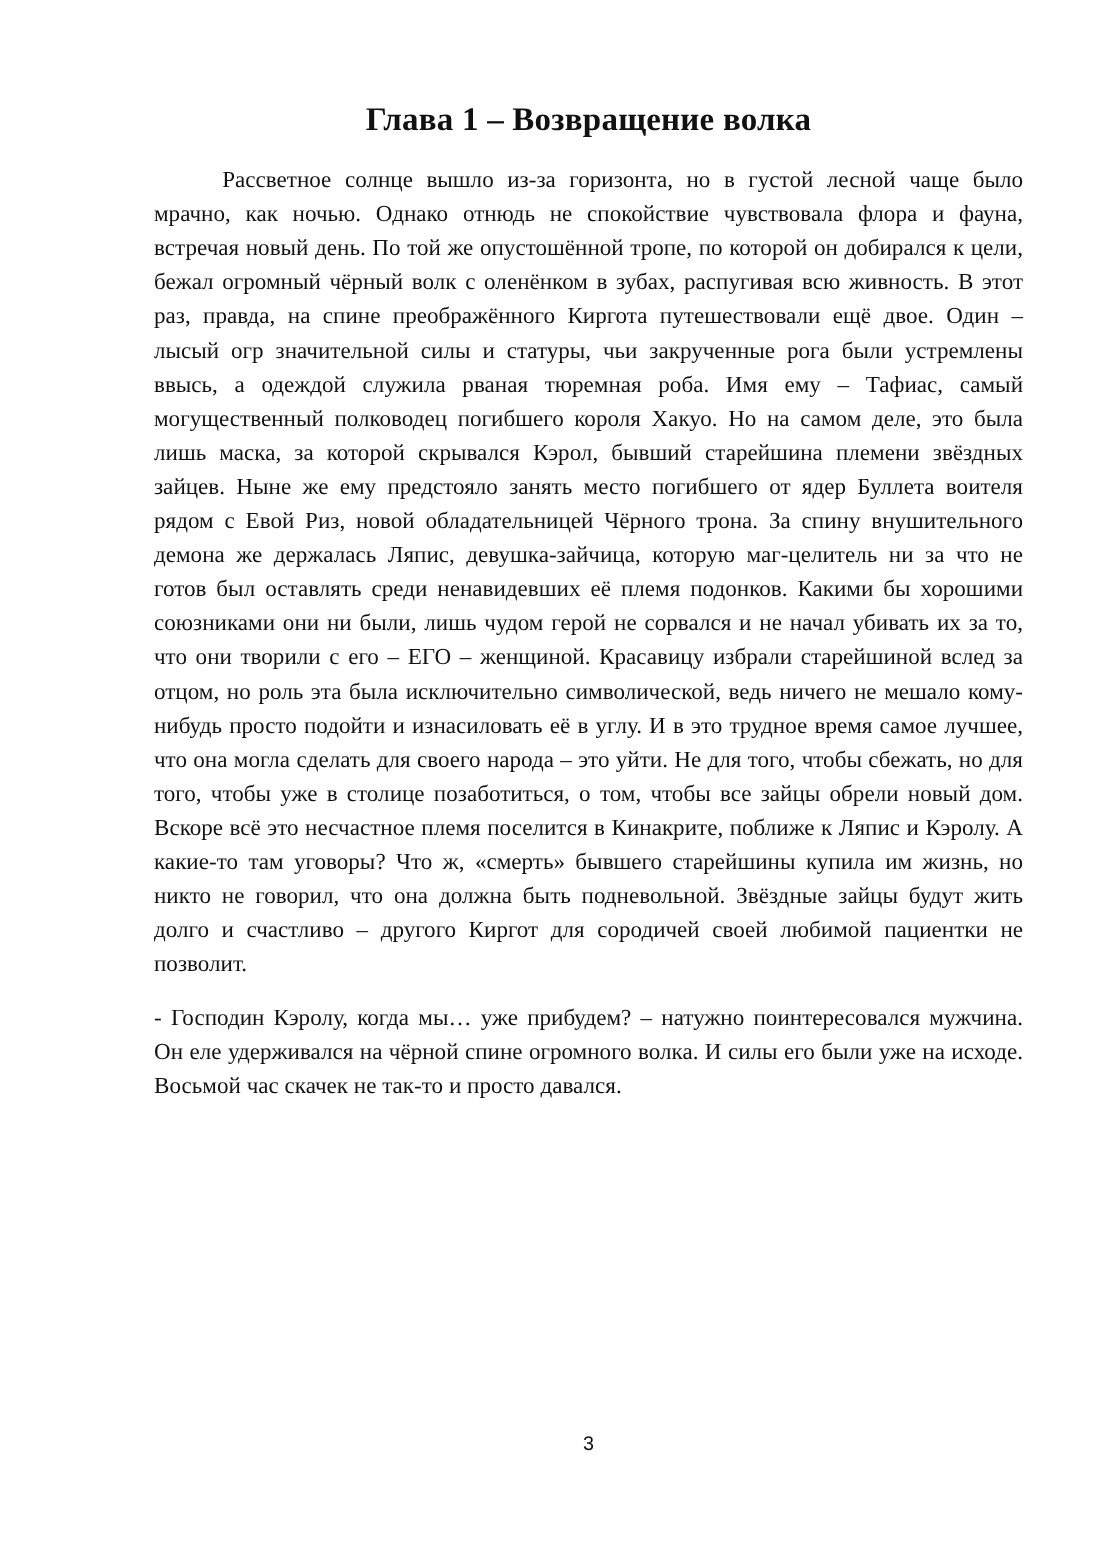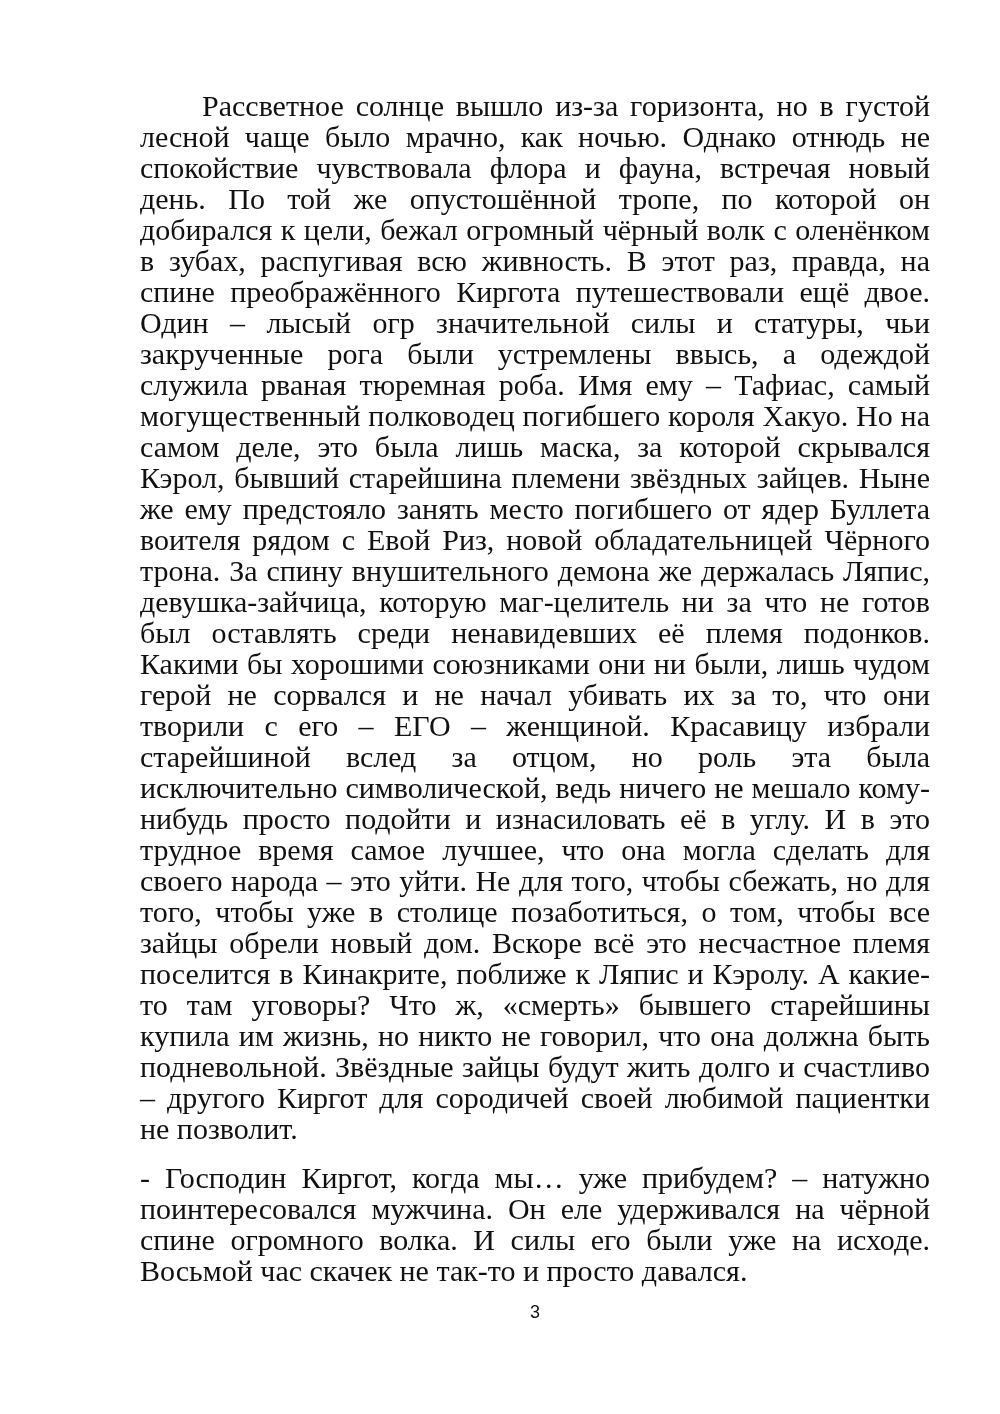--- a/index.html
+++ b/index.html
@@ -25,21 +25,21 @@
   .chapter-title {
     margin: 0 0 20px 0;
     font-size: 30px;
     line-height: 38px;
     font-weight: bold;
     text-align: center;
     letter-spacing: 0.2px;
   }
   p.para {
     margin: 0;
-    font-size: 30px;
+    font-size: 21px;
     line-height: 31px;
     text-align: justify;
   }
   p.para + p.para {
     margin-top: 18px;
   }
   p.para.indent {
     text-indent: 62px;
   }
   .footer {
@@ -52,21 +52,22 @@
     font-size: 18px;
     line-height: 24px;
     color: #111111;
   }
 </style>
 </head>
 <body>
 
 <div class="page">
   <div class="content">
+    <h1 class="chapter-title">Глава 1 – Возвращение волка</h1>
 
     <p class="para indent">Рассветное солнце вышло из-за горизонта, но в густой лесной чаще было мрачно, как ночью. Однако отнюдь не спокойствие чувствовала флора и фауна, встречая новый день. По той же опустошённой тропе, по которой он добирался к цели, бежал огромный чёрный волк с оленёнком в зубах, распугивая всю живность. В этот раз, правда, на спине преображённого Киргота путешествовали ещё двое. Один – лысый огр значительной силы и статуры, чьи закрученные рога были устремлены ввысь, а одеждой служила рваная тюремная роба. Имя ему – Тафиас, самый могущественный полководец погибшего короля Хакуо. Но на самом деле, это была лишь маска, за которой скрывался Кэрол, бывший старейшина племени звёздных зайцев. Ныне же ему предстояло занять место погибшего от ядер Буллета воителя рядом с Евой Риз, новой обладательницей Чёрного трона. За спину внушительного демона же держалась Ляпис, девушка-зайчица, которую маг-целитель ни за что не готов был оставлять среди ненавидевших её племя подонков. Какими бы хорошими союзниками они ни были, лишь чудом герой не сорвался и не начал убивать их за то, что они творили с его – ЕГО – женщиной. Красавицу избрали старейшиной вслед за отцом, но роль эта была исключительно символической, ведь ничего не мешало кому-нибудь просто подойти и изнасиловать её в углу. И в это трудное время самое лучшее, что она могла сделать для своего народа – это уйти. Не для того, чтобы сбежать, но для того, чтобы уже в столице позаботиться, о том, чтобы все зайцы обрели новый дом. Вскоре всё это несчастное племя поселится в Кинакрите, поближе к Ляпис и Кэролу. А какие-то там уговоры? Что ж, «смерть» бывшего старейшины купила им жизнь, но никто не говорил, что она должна быть подневольной. Звёздные зайцы будут жить долго и счастливо – другого Киргот для сородичей своей любимой пациентки не позволит.</p>
 
-    <p class="para">- Господин Киргот, когда мы… уже прибудем? – натужно поинтересовался мужчина. Он еле удерживался на чёрной спине огромного волка. И силы его были уже на исходе. Восьмой час скачек не так-то и просто давался.</p>
+    <p class="para">- Господин Кэролу, когда мы… уже прибудем? – натужно поинтересовался мужчина. Он еле удерживался на чёрной спине огромного волка. И силы его были уже на исходе. Восьмой час скачек не так-то и просто давался.</p>
 
   </div>
 
   <div class="footer">3</div>
 </div>
 
 </body></html>

